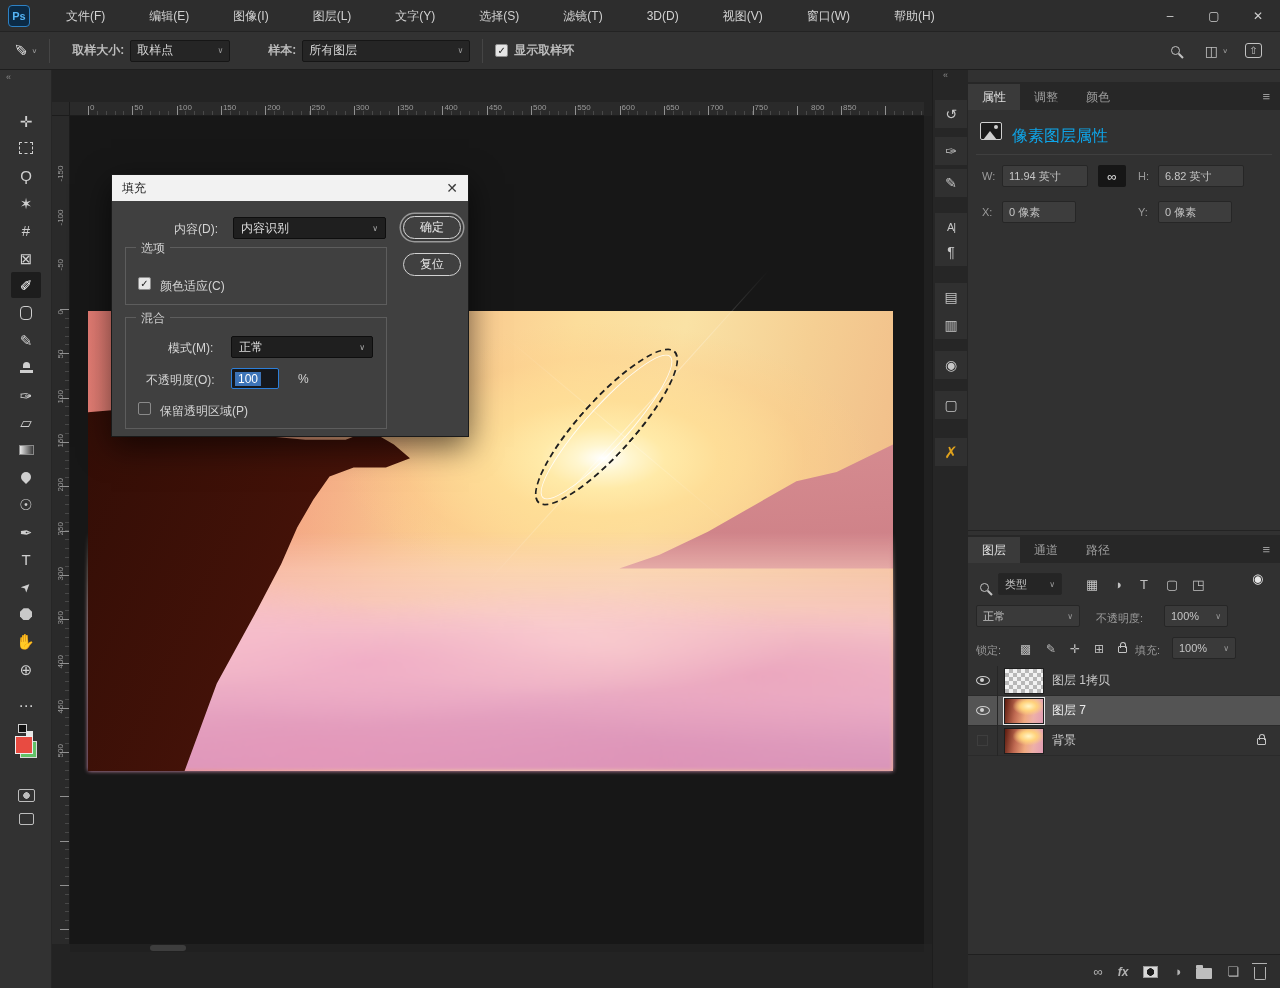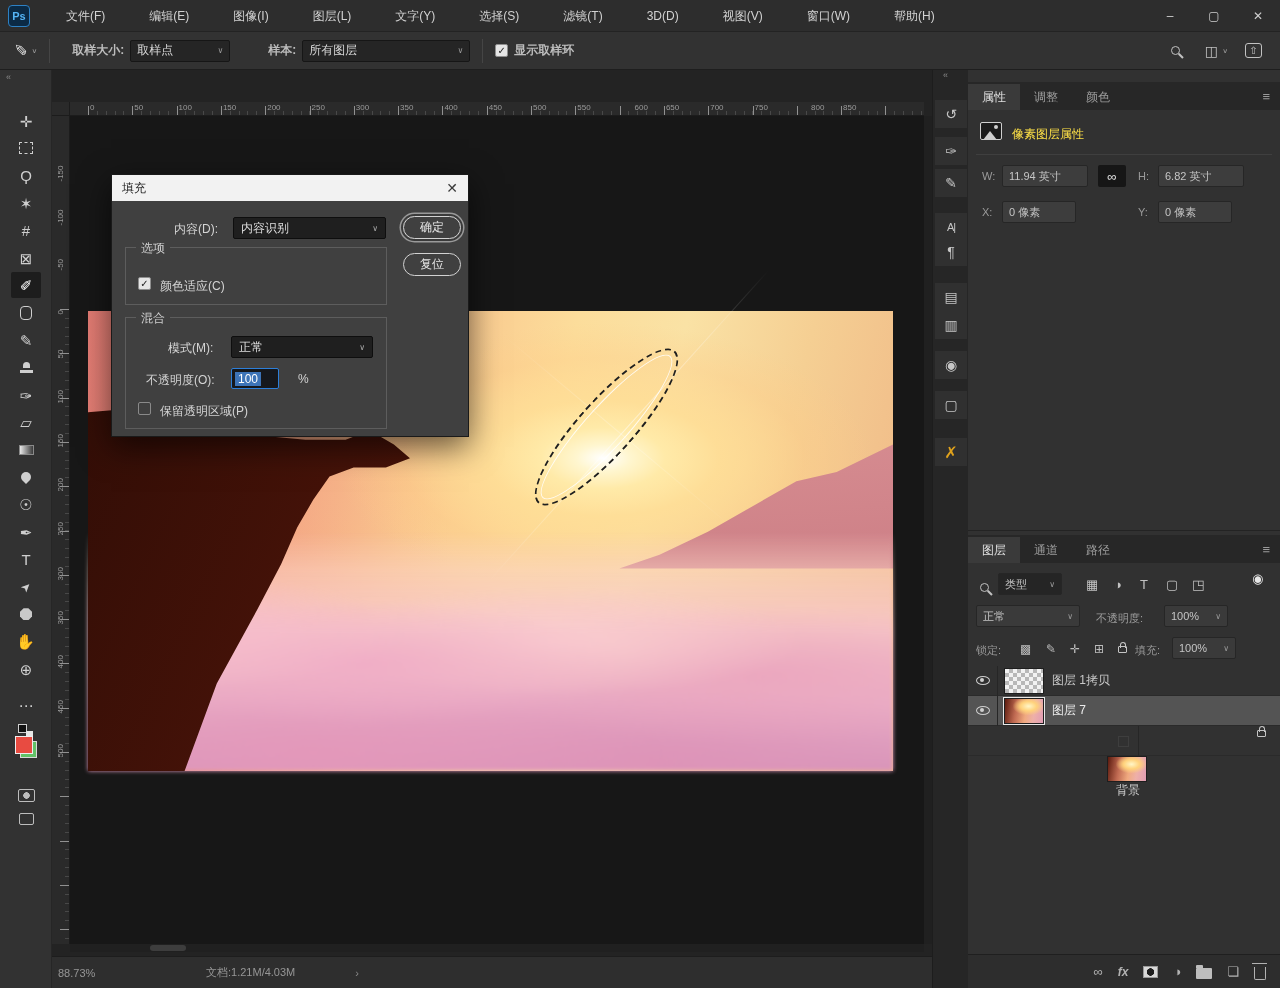--- a/index.html
+++ b/index.html
@@ -127,21 +127,21 @@
     display:flex; align-items:center; justify-content:center; font-size:14px; }
   .strip-cell.gold { color:#e0a21c; font-weight:bold; font-size:16px; }
   .strip-cell .small { font-size:11px; letter-spacing:-1px; }
 
   
   #rightpanel { position:absolute; left:968px; top:70px; width:312px; height:918px; background:#313131; }
   .tabrow { position:absolute; left:0; width:312px; height:28px; background:#272727; display:flex; align-items:flex-end; }
   .ptab { height:26px; padding:0 14px; font-size:12px; color:#9c9c9c; display:flex; align-items:center; }
   .ptab.active { background:#3a3a3a; color:#e0e0e0; }
   .hamb { margin-left:auto; margin-right:10px; color:#9a9a9a; font-size:13px; align-self:center; }
-  .panel-label { color:#fde047; font-size:12px; }
+  .panel-label { color:#0ea5e9; font-size:16px; }
   .fieldlab { color:#9a9a9a; font-size:11px; }
   .field { position:absolute; height:22px; background:#3d3d3d; border:1px solid #262626; border-radius:2px;
     color:#c5c5c5; font-size:11px; display:flex; align-items:center; padding:0 6px; }
   #linkbox { position:absolute; background:#161616; border-radius:2px; color:#e4e4e4; font-size:13px;
     display:flex; align-items:center; justify-content:center; }
   .imgthumb-ic { position:absolute; width:22px; height:18px; border:1.5px solid #cfcfcf; border-radius:2px; background:#1c1c1c; overflow:hidden; }
   .imgthumb-ic::after { content:''; position:absolute; left:2px; bottom:-1px; width:0; height:0;
     border-left:7px solid transparent; border-right:7px solid transparent; border-bottom:9px solid #cfcfcf; }
   .imgthumb-ic::before { content:''; position:absolute; right:3px; top:2px; width:4px; height:4px; border-radius:50%; background:#cfcfcf; }
   .sep-line { position:absolute; left:0; width:312px; height:1px; background:#232323; }
@@ -342,21 +342,21 @@
       <span class="hlab" style="left: 108.6px;">100</span>
       <span class="hlab" style="left: 152.9px;">150</span>
       <span class="hlab" style="left: 197.2px;">200</span>
       <span class="hlab" style="left: 241.5px;">250</span>
       <span class="hlab" style="left: 285.8px;">300</span>
       <span class="hlab" style="left: 330.1px;">350</span>
       <span class="hlab" style="left: 374.4px;">400</span>
       <span class="hlab" style="left: 418.7px;">450</span>
       <span class="hlab" style="left: 463px;">500</span>
       <span class="hlab" style="left: 507.3px;">550</span>
-      <span class="hlab" style="left: 551.6px; padding-left: 13px;">600</span>
+      <span class="hlab" style="left: 551.6px;">600</span>
       <span class="hlab" style="left: 595.9px;">650</span>
       <span class="hlab" style="left: 640.2px;">700</span>
       <span class="hlab" style="left: 684.5px;">750</span>
       <span class="hlab" style="left: 741px;">800</span>
       <span class="hlab" style="left: 773.1px;">850</span>
     </div>
   <div id="vruler">
       <span class="vlab" style="top: 54px;">-150</span>
       <span class="vlab" style="top: 98.3px;">-100</span>
       <span class="vlab" style="top: 142.6px;">-50</span>
@@ -382,25 +382,20 @@
       <div class="flare-line" style="left:380px;top:120px;width:300px;transform:rotate(40deg);opacity:.5"></div>
       <div id="selellipse"></div>
     </div>
   </div>
 
   <div id="vscroll"></div>
   <div id="hscroll">
       <div id="hthumb"></div>
     </div>
 
-  <div id="statusbar">
-    <span class="zoompct">88.73%</span>
-    <span class="docinfo">文档:1.21M/4.03M</span>
-    <span class="chev">›</span>
-  </div>
 </div>
 
 <div id="panelstrip">
   <span class="collapse">«</span>
   <div id="stripicons">
       <div class="strip-cell" style="top: 30px;">
         <span>↺</span>
       </div>
       <div class="strip-cell" style="top: 67px;">
         <span>✑</span>
@@ -522,21 +517,21 @@
         <span class="thumb checker"></span>
         <span class="layer-name">图层 1拷贝</span>
       </div>
       <div class="layer-row selected" style="top: 626px;">
         <span class="eyecell">
           <span class="eye"></span>
         </span>
         <span class="thumb sunset bracketed"></span>
         <span class="layer-name">图层 7</span>
       </div>
-      <div class="layer-row" style="top: 656px; flex-direction: column;">
+      <div class="layer-row" style="top: 656px;">
         <span class="eyecell">
           <span class="eye-empty"></span>
         </span>
         <span class="thumb sunset"></span>
         <span class="layer-name">背景</span>
         <span class="layer-lock"><span class="lock-ic"></span></span>
       </div>
     </div>
 
   <div id="layersbottom">

